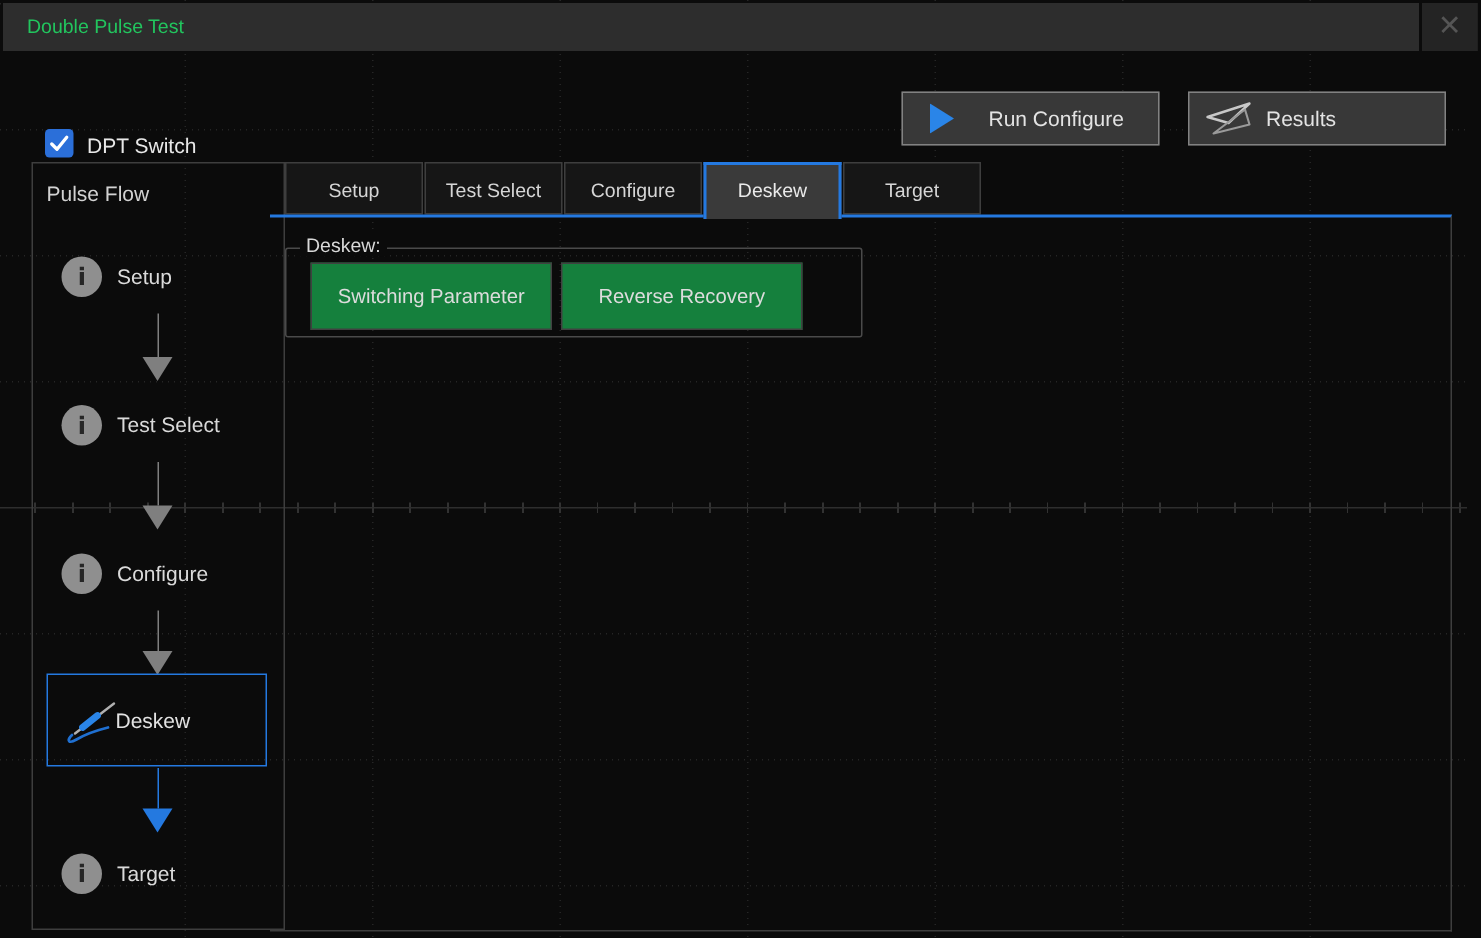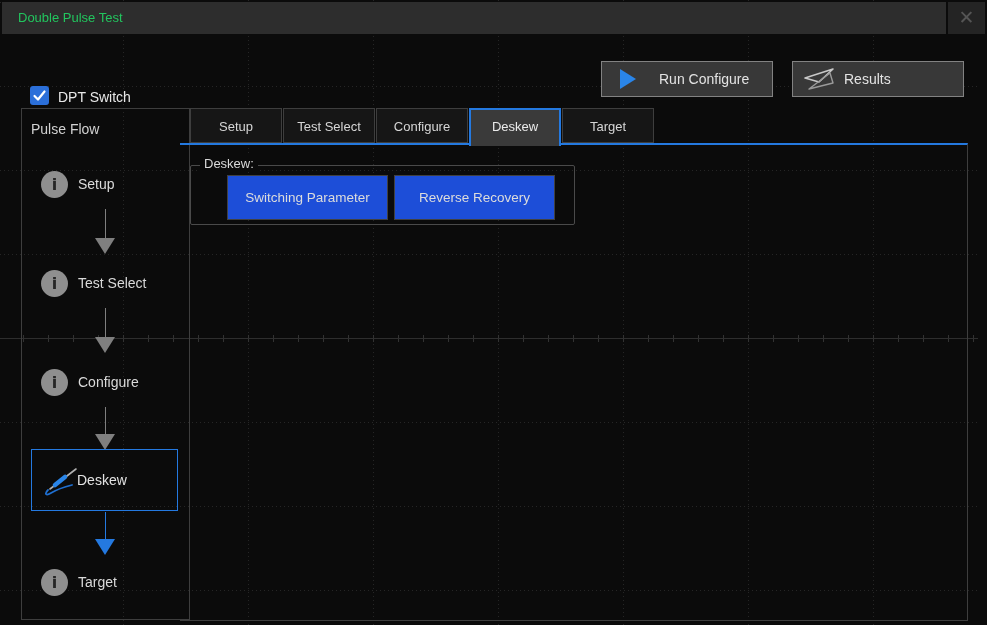--- a/index.html
+++ b/index.html
@@ -59,23 +59,23 @@
     background:#161616;border:1px solid #3e3e3e;box-sizing:border-box;margin-right:1px;cursor:pointer;}
   .tab.active{position:relative;z-index:3;height:38px;background:#3a3a3a;
     border:2px solid #2479e0;border-bottom:none;color:#eaeaea;line-height:34px;}
   
   .pane{position:absolute;left:180px;top:143px;width:788px;height:478px;box-sizing:border-box;
     border-top:2px solid #2479e0;border-right:1px solid #3e3e3e;border-bottom:1px solid #3e3e3e;}
   .groupbox{position:absolute;left:10px;top:20px;width:383px;height:58px;
     border:1px solid #4a4a4a;border-radius:2px;}
   .groupbox .legend{position:absolute;left:9px;top:-10px;background:#0b0b0b;padding:0 4px;
     font-size:13px;color:#d9d9d9;}
-  .gbtn{position:absolute;top:9px;width:161px;height:45px;background:#1d4ed8;border:1px solid #414141;
+  .gbtn{position:absolute;top:9px;width:161px;height:45px;background:#15803d;border:1px solid #414141;
     box-sizing:border-box;color:#dcdcdc;font-size:13.5px;display:flex;align-items:center;
-    justify-content:center;cursor:pointer;margin-left:20px;}
+    justify-content:center;cursor:pointer;}
   #sw-param-btn{left:16px;}
   #rev-rec-btn{left:183px;}
 </style>
 </head>
 <body>
 
 <div>
   <div class="grat v" style="left:123px"></div>
   <div class="grat v" style="left:248px"></div>
   <div class="grat v" style="left:373px"></div>

